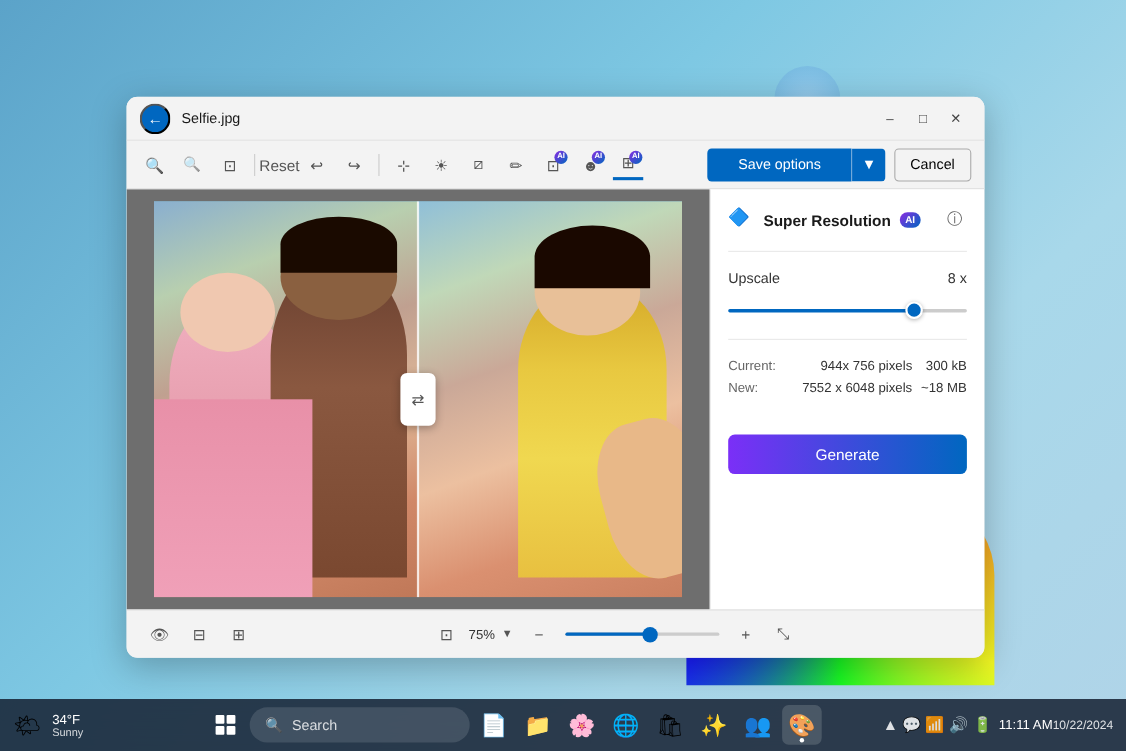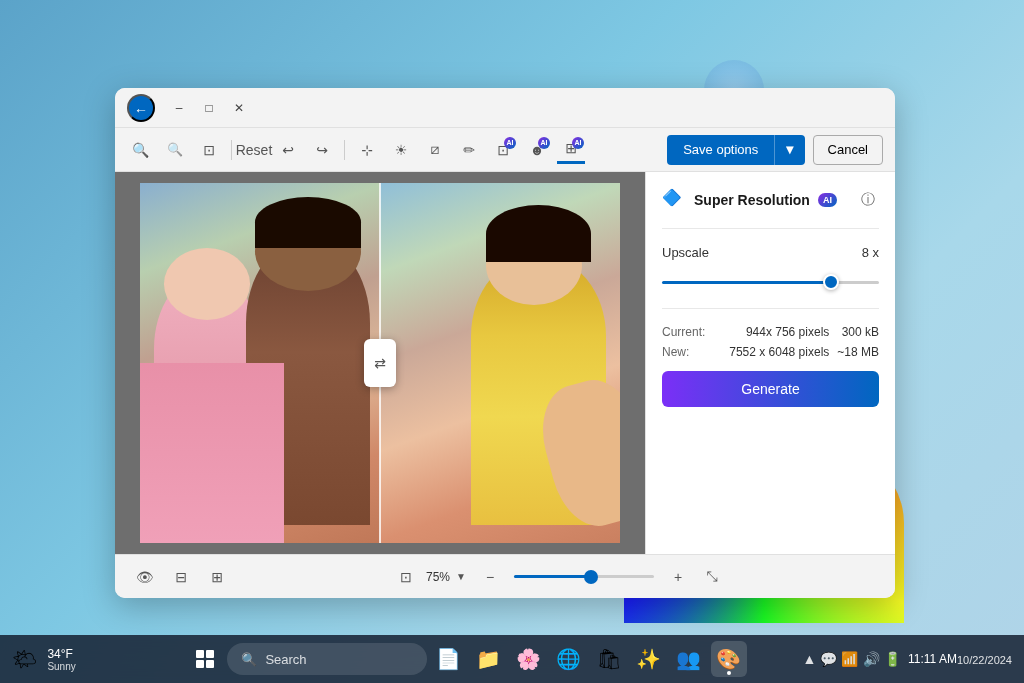--- a/index.html
+++ b/index.html
@@ -155,21 +155,21 @@
       gap: 8px;
     }
 
     .save-options-btn {
       display: flex;
       align-items: center;
       background: #0067c0;
       color: white;
       border: none;
       border-radius: 4px 0 0 4px;
-      padding: 6px 16px;
+      padding: 6px 28px;
       font-size: 13px;
       cursor: pointer;
       height: 30px;
     }
 
     .save-options-dropdown {
       background: #0067c0;
       color: white;
       border: none;
       border-radius: 0 4px 4px 0;
@@ -447,21 +447,21 @@
     .generate-btn {
       width: 100%;
       height: 36px;
       background: linear-gradient(90deg, #7b2ff7, #0067c0);
       color: white;
       border: none;
       border-radius: 6px;
       font-size: 14px;
       cursor: pointer;
       font-weight: 500;
-      margin-top: 0;
+      margin-top: 24px;
     }
 
     
     .taskbar {
       position: absolute;
       bottom: 0;
       left: 0;
       width: 100%;
       height: 48px;
       background: rgba(20, 30, 48, 0.85);
@@ -643,20 +643,21 @@
 
 <div class="desktop">
 
   <div class="copilot-circle"></div>
   <div class="desktop-circle"></div>
 
   <div class="window">
 
     <div class="title-bar">
       <button class="title-bar-back">←</button>
+      <span class="title-bar-title">Selfie.jpg</span>
       <div class="title-bar-controls">
         <button class="title-bar-btn">–</button>
         <button class="title-bar-btn">□</button>
         <button class="title-bar-btn close">✕</button>
       </div>
     </div>
 
     <div class="toolbar">
 
       <button class="toolbar-btn">

